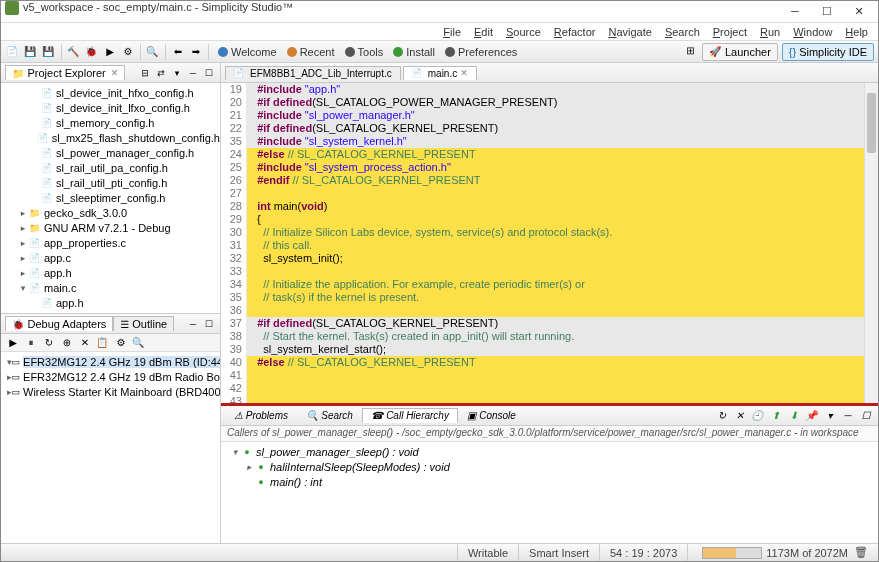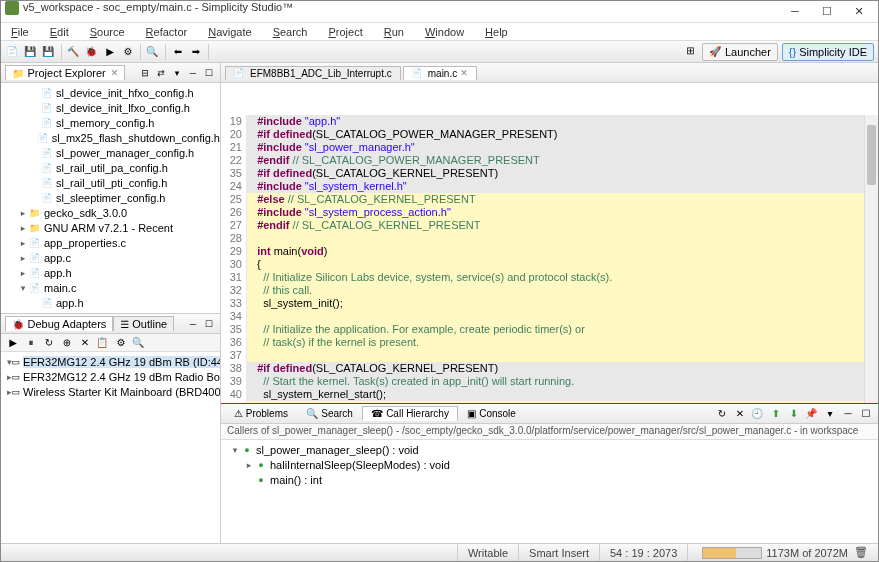--- a/index.html
+++ b/index.html
@@ -2,21 +2,21 @@
 <html><head>
 <meta charset="utf-8">
 <style>
 * { margin:0; padding:0; box-sizing:border-box; font-family:"Segoe UI",Tahoma,sans-serif; font-size:11px; }
 body { background:#f0f0f0; width:879px; height:562px; overflow:hidden; border:1px solid #888; }
 .titlebar { height:22px; background:#fff; display:flex; align-items:flex-start; padding:0 4px; border-bottom:1px solid #ddd; }
 .titlebar .icon { width:14px; height:14px; background:#5b8a3a; border-radius:2px; margin-right:4px; }
 .titlebar .title { flex:1; font-size:11px; color:#333; }
 .winbtns { display:flex; gap:2px; }
 .winbtn { width:30px; height:20px; display:flex; align-items:center; justify-content:center; font-size:11px; color:#333; }
-.menubar { height:18px; background:#fff; display:flex; align-items:center; padding:0 4px; gap:9px; border-bottom:1px solid #ddd; }
+.menubar { height:18px; background:#fff; display:flex; align-items:center; padding:0 4px; gap:1px; border-bottom:1px solid #ddd;justify-content:flex-end; }
 .menubar span { padding:2px 6px; font-size:11px; color:#333; }
 .menubar span u { text-decoration:underline; }
 .toolbar { height:22px; background:linear-gradient(#fafafa,#e8e8e8); border-bottom:1px solid #ccc; display:flex; align-items:center; padding:0 4px; gap:2px; }
 .tbtn { width:16px; height:16px; display:flex; align-items:center; justify-content:center; font-size:10px; }
 .tsep { width:1px; height:16px; background:#ccc; margin:0 2px; }
 .tlink { display:flex; align-items:center; gap:3px; padding:0 5px; font-size:11px; color:#333; }
 .tlink .dot { width:10px; height:10px; border-radius:50%; }
 .perspective { display:flex; gap:4px; margin-left:auto; }
 .persp-btn { padding:2px 6px; border:1px solid #bbb; background:#f5f5f5; border-radius:2px; font-size:10px; display:flex; align-items:center; gap:3px; }
 .persp-btn.active { background:#e0eef8; border-color:#6a9fd4; }
@@ -32,31 +32,31 @@
 .tw { display:inline-block; width:12px; text-align:center; color:#666; font-size:9px; }
 .ficon { width:12px; height:12px; margin-right:3px; display:inline-flex; align-items:center; justify-content:center; font-size:9px; }
 .ind { display:inline-block; }
 .lower-left { height:230px; border-top:1px solid #ccc; display:flex; flex-direction:column; }
 .adapter-tree { flex:1; overflow:auto; padding:2px; }
 .right { flex:1; display:flex; flex-direction:column; background:#fff; }
 .editor-tabs { height:20px; background:linear-gradient(#fafafa,#eaeaea); border-bottom:1px solid #ccc; display:flex; align-items:center; padding-left:4px; }
 .etab { background:#eee; border:1px solid #bbb; border-bottom:none; padding:1px 8px; font-size:10px; margin-right:2px; display:flex; align-items:center; gap:3px; }
 .etab.active { background:#fff; }
 .etab .ficon { width:10px; height:10px; }
-.editor { flex:1; display:flex; overflow:hidden; font-family:Consolas,monospace; font-size:11px; line-height:13px; background:#fef9c3; position:relative;margin-top:32px; }
+.editor { flex:1; display:flex; overflow:hidden; font-family:Consolas,monospace; font-size:11px; line-height:13px; background:#fde047; position:relative; }
 .gutter { width:26px; background:#fff; border-right:1px solid #e8e8e8; text-align:right; padding-right:4px; color:#787878; }
 .gutter div { height:13px; }
 .code { flex:1; overflow:auto; position:relative; }
 .code-line { height:13px; padding-left:4px; white-space:pre; }
 .hl-gray { background:#e8e8e8; }
 .kw { color:#7f0055; font-weight:bold; }
 .str { color:#2a00ff; }
 .cm { color:#3f7f5f; }
 .pp { color:#7f0055; font-weight:bold; }
-.bottom-panel { height:140px; border-top:1px solid #b91c1c; display:flex; flex-direction:column; }
+.bottom-panel { height:140px; border-top:3px solid #b91c1c; display:flex; flex-direction:column;font-style:italic; }
 .bp-tabs { height:20px; background:linear-gradient(#fafafa,#eaeaea); border-bottom:1px solid #ccc; display:flex; align-items:center; padding:0 4px; }
 .bp-tab { padding:1px 8px; border:1px solid transparent; font-size:10px; display:flex; align-items:center; gap:3px; }
 .bp-tab.active { background:#fff; border:1px solid #bbb; border-bottom-color:#fff; }
 .bp-toolbar { margin-left:auto; display:flex; gap:2px; }
 .bp-info { height:16px; border-bottom:1px solid #ddd; padding:1px 6px; font-size:10px; color:#555; background:#fafafa; }
 .bp-tree { flex:1; overflow:auto; padding:2px 4px; }
 .statusbar { height:18px; background:linear-gradient(#fafafa,#e4e4e4); border-top:1px solid #ccc; display:flex; align-items:center; font-size:10px; color:#444; }
 .statusbar .cell { padding:0 10px; border-left:1px solid #ccc; height:100%; display:flex; align-items:center; }
 .statusbar .spacer { flex:1; }
 .membar { width:60px; height:12px; background:#ddd; border:1px solid #aaa; margin-left:4px; position:relative; }
@@ -98,20 +98,27 @@
   <div class="tbtn">🔨</div>
   <div class="tbtn">🐞</div>
   <div class="tbtn">▶</div>
   <div class="tbtn">⚙</div>
   <div class="tsep"></div>
   <div class="tbtn">🔍</div>
   <div class="tsep"></div>
   <div class="tbtn">⬅</div>
   <div class="tbtn">➡</div>
   <div class="tsep"></div>
+  <div id="tlinks" style="display:flex">
+      <div class="tlink"><span class="dot" style="background:#3a7abd"></span>Welcome</div>
+      <div class="tlink"><span class="dot" style="background:#d08030"></span>Recent</div>
+      <div class="tlink"><span class="dot" style="background:#555"></span>Tools</div>
+      <div class="tlink"><span class="dot" style="background:#3a9a3a"></span>Install</div>
+      <div class="tlink"><span class="dot" style="background:#555"></span>Preferences</div>
+    </div>
   <div class="perspective">
     <div class="tbtn">⊞</div>
     <div class="persp-btn">🚀 <span>Launcher</span></div>
     <div class="persp-btn active">
         <span style="color:#1e6bb8">{}</span> 
         <span>Simplicity IDE</span>
       </div>
   </div>
 </div>
 
@@ -180,21 +187,21 @@
         <div class="tree-row">
           <span class="ind" style="width:12px"></span>
           <span class="tw">▸</span>
           <span class="ficon">📁</span>
           <span style="color:#000">gecko_sdk_3.0.0</span>
         </div>
         <div class="tree-row">
           <span class="ind" style="width:12px"></span>
           <span class="tw">▸</span>
           <span class="ficon">📁</span>
-          <span style="color:#000">GNU ARM v7.2.1 - Recent</span>
+          <span style="color:#000">GNU ARM v7.2.1 - Debug</span>
         </div>
         <div class="tree-row">
           <span class="ind" style="width:12px"></span>
           <span class="tw">▸</span>
           <span class="ficon">📄</span>
           <span style="color:#000">app_properties.c</span>
         </div>
         <div class="tree-row">
           <span class="ind" style="width:12px"></span>
           <span class="tw">▸</span>
@@ -290,21 +297,20 @@
           <div>39</div>
           <div>40</div>
           <div>41</div>
           <div>42</div>
           <div>43</div>
         </div>
       <div class="code" id="code">
           <div class="code-line hl-gray"><span class="">  </span><span class="pp">#include </span><span class="str">"app.h"</span></div>
           <div class="code-line hl-gray"><span class="">  </span><span class="pp">#if defined</span><span class="">(SL_CATALOG_POWER_MANAGER_PRESENT)</span></div>
           <div class="code-line hl-gray"><span class="">  </span><span class="pp">#include </span><span class="str">"sl_power_manager.h"</span></div>
-          <div class="code-line hl-gray"><span class="">  </span><span class="pp">#endif</span><span class=""> </span><span class="cm">// SL_CATALOG_POWER_MANAGER_PRESENT</span></div>
           <div class="code-line hl-gray"><span class="">  </span><span class="pp">#if defined</span><span class="">(SL_CATALOG_KERNEL_PRESENT)</span></div>
           <div class="code-line hl-gray"><span class="">  </span><span class="pp">#include </span><span class="str">"sl_system_kernel.h"</span></div>
           <div class="code-line"><span class="">  </span><span class="pp">#else</span><span class=""> </span><span class="cm">// SL_CATALOG_KERNEL_PRESENT</span></div>
           <div class="code-line"><span class="">  </span><span class="pp">#include </span><span class="str">"sl_system_process_action.h"</span></div>
           <div class="code-line"><span class="">  </span><span class="pp">#endif</span><span class=""> </span><span class="cm">// SL_CATALOG_KERNEL_PRESENT</span></div>
           <div class="code-line"><span class=""></span></div>
           <div class="code-line"><span class="">  </span><span class="kw">int</span><span class=""> main(</span><span class="kw">void</span><span class="">)</span></div>
           <div class="code-line"><span class="">  {</span></div>
           <div class="code-line"><span class="">    </span><span class="cm">// Initialize Silicon Labs device, system, service(s) and protocol stack(s).</span></div>
           <div class="code-line"><span class="">    </span><span class="cm">// this call.</span></div>

